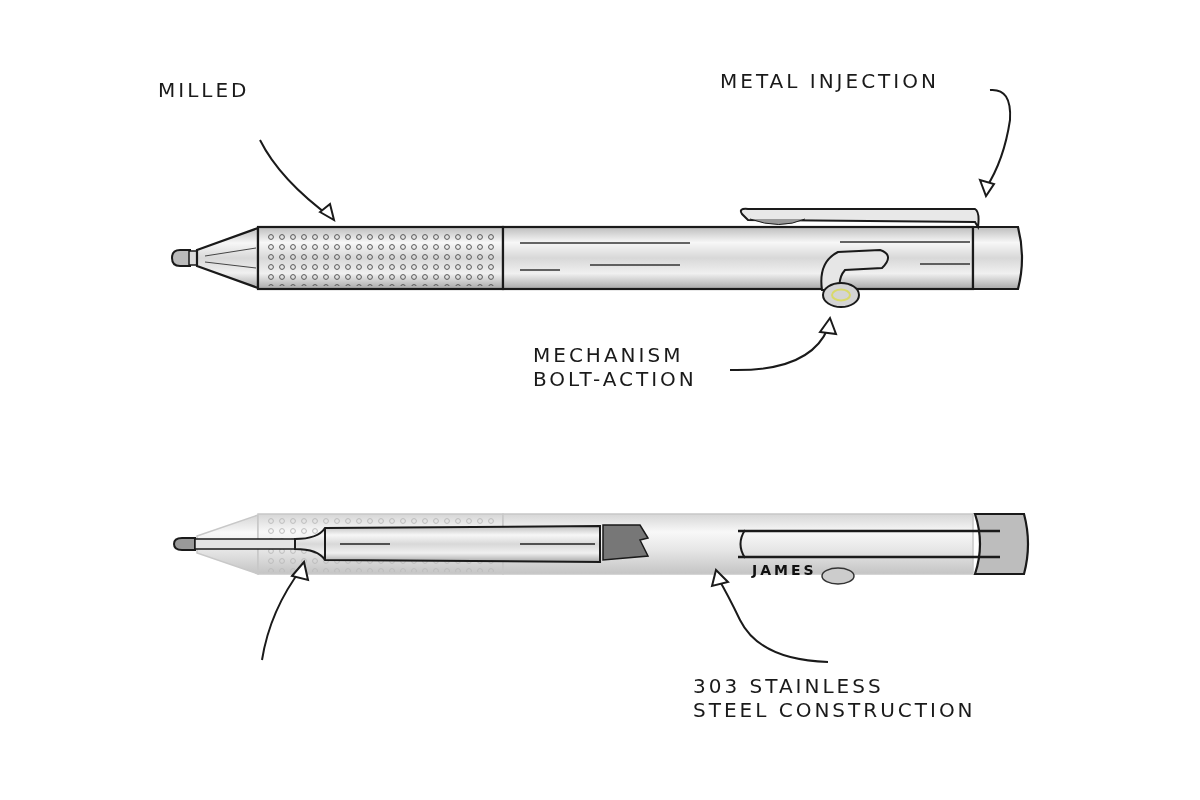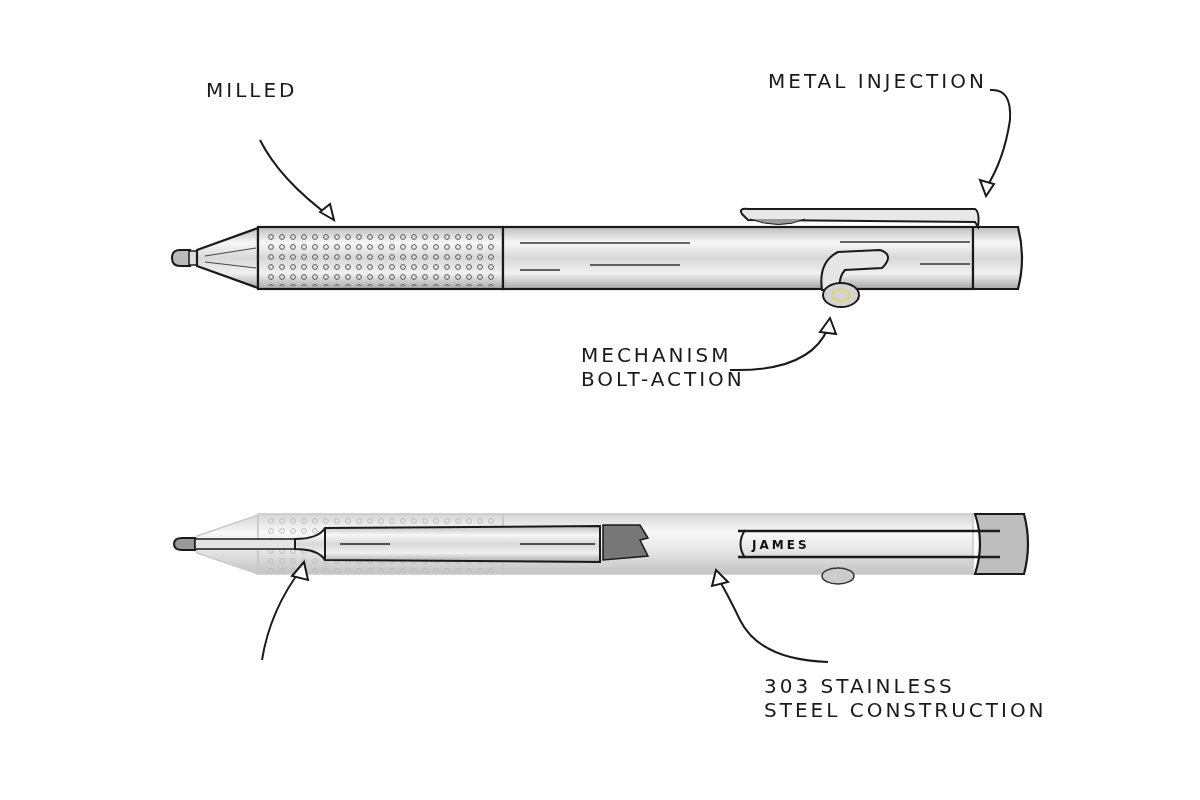--- a/index.html
+++ b/index.html
@@ -1,20 +1,20 @@
 <!DOCTYPE html>
 <html><head>
 <meta charset="utf-8">
 <style>
   html,body{margin:0;padding:0;background:#ffffff;}
   body{width:1200px;height:800px;position:relative;overflow:hidden;font-family:"DejaVu Sans",sans-serif;}
   .label{position:absolute;font-family:"DejaVu Sans",sans-serif;font-size:20px;letter-spacing:3px;line-height:24px;color:#1a1a1a;font-weight:normal;text-transform:uppercase;white-space:nowrap;}
-  .label span{display:block;margin-left:48px;}
+  .label span{display:block;}
   svg{position:absolute;left:0;top:0;}
-  .brand{position:absolute;font-family:"DejaVu Sans",sans-serif;font-size:12px;font-weight:bold;letter-spacing:3px;color:#111;}
+  .brand{position:absolute;font-family:"DejaVu Sans",sans-serif;font-size:14px;font-weight:bold;letter-spacing:3px;color:#111;margin-top:24px;}
 </style>
 </head>
 <body>
 
 <svg width="1200" height="800" viewBox="0 0 1200 800">
   <defs>
     <linearGradient id="metal" x1="0" y1="0" x2="0" y2="1">
       <stop offset="0" stop-color="#bdbdbd"></stop>
       <stop offset="0.25" stop-color="#f7f7f7"></stop>
       <stop offset="0.5" stop-color="#d8d8d8"></stop>
@@ -108,16 +108,16 @@
 </div>
 <div class="label" style="left:720px;top:69px;">
   <span>METAL INJECTION</span>
 </div>
 <div class="label" style="left:533px;top:343px;">
   <span>MECHANISM</span>
   <span>BOLT-ACTION</span>
 </div>
 <div class="label" style="left:150px;top:674px;">
 </div>
-<div class="label" style="left:716px;top:674px;">
+<div class="label" style="left:693px;top:674px;">
   <span>303 STAINLESS</span>
   <span>STEEL CONSTRUCTION</span>
 </div>
 
 </body></html>

